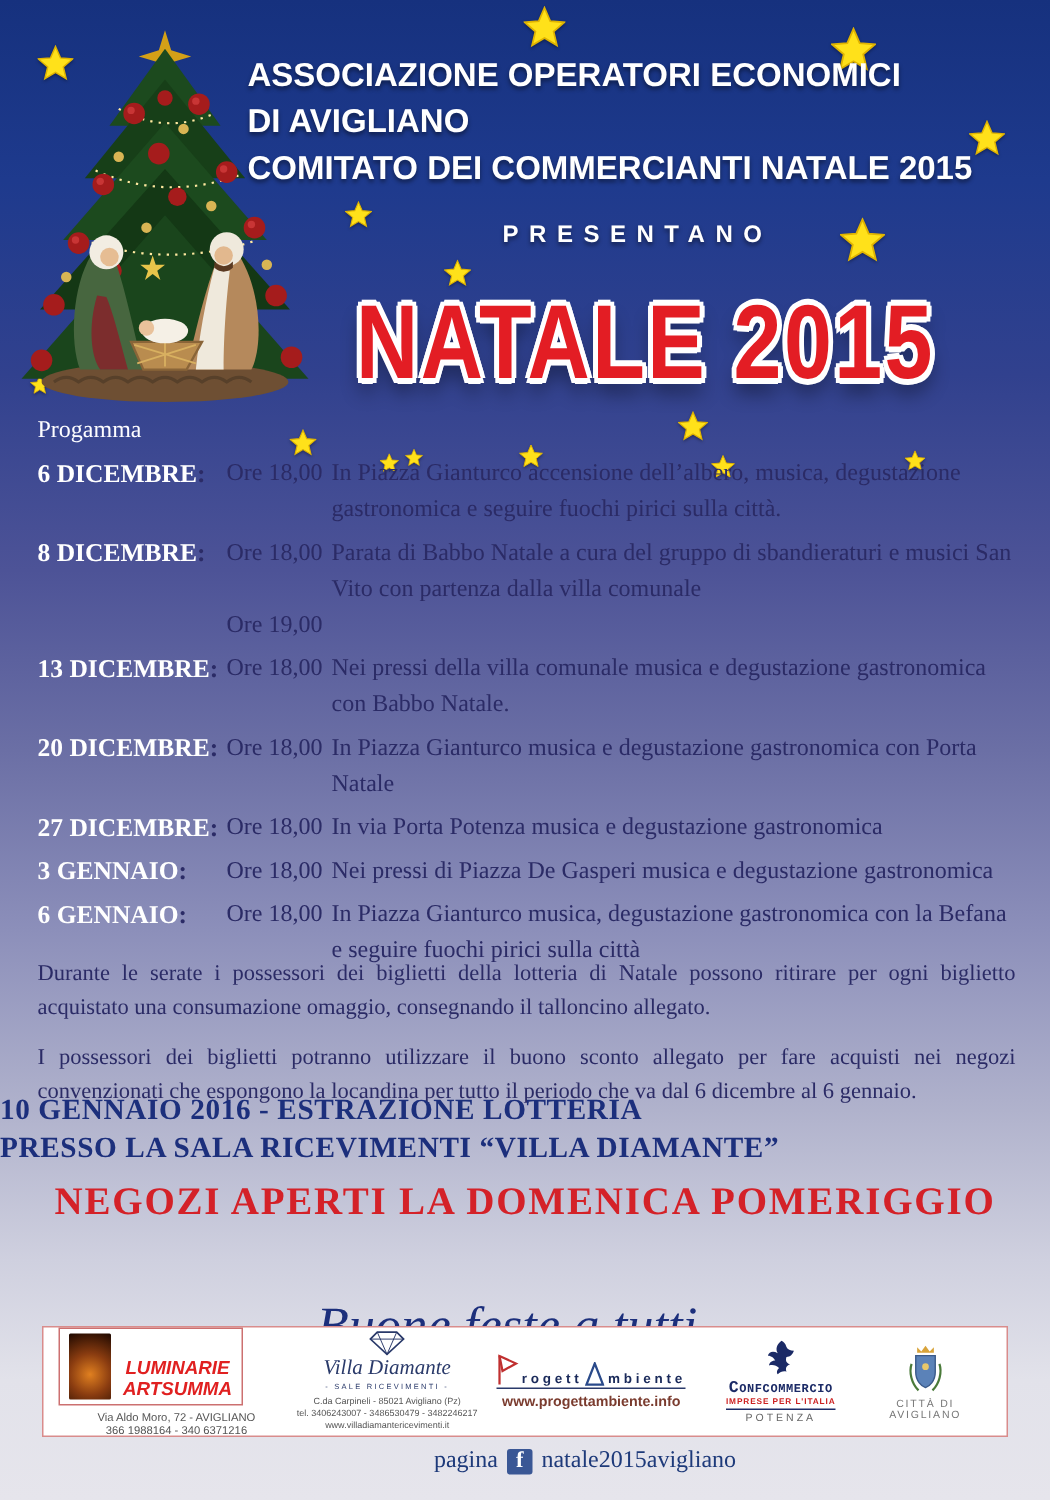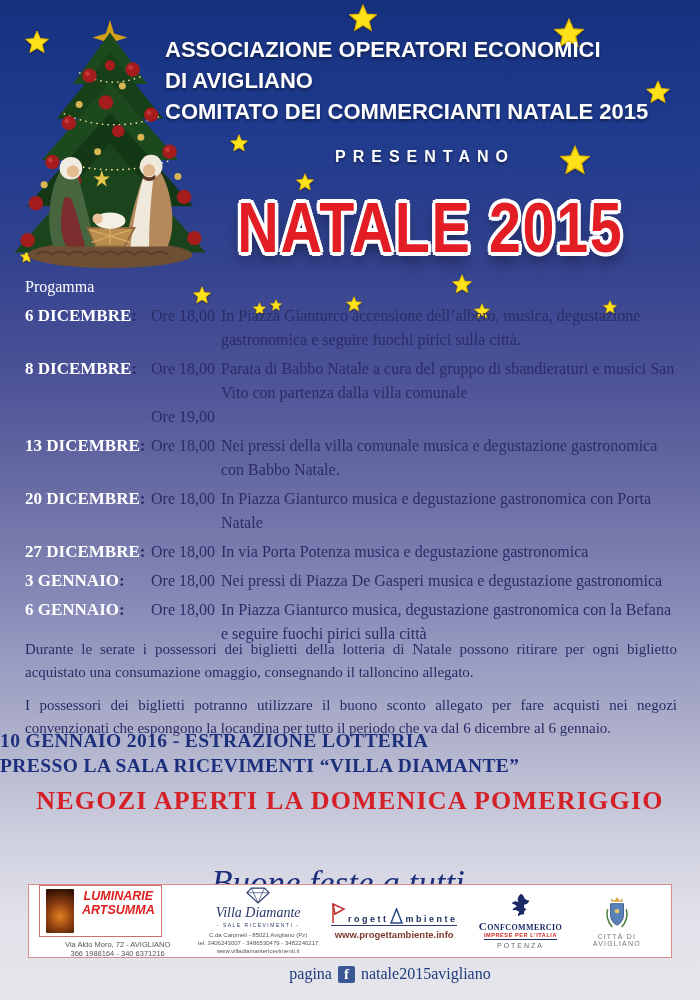--- a/index.html
+++ b/index.html
@@ -44,35 +44,35 @@
   .highlight{position:absolute;left:0;top:786px;width:700px;text-align:center;z-index:3;
        color:#d42128;font-weight:bold;font-size:26px;letter-spacing:1.2px;}
   .greeting{position:absolute;left:0;top:864px;width:676px;text-align:center;z-index:3;
        color:#1c2f7c;font-style:italic;font-size:35px;}
   .sponsors{position:absolute;left:28px;top:884px;width:644px;height:74px;z-index:3;
        background:#fff;border:1px solid #d98c8c;display:flex;align-items:center;
        justify-content:space-between;padding:0 10px;box-sizing:border-box;
        font-family:"Liberation Sans",sans-serif;}
   .sp{display:flex;flex-direction:column;align-items:center;text-align:center;}
   .lum{flex-direction:column;align-items:flex-start;width:178px;}
-  .lum-box{border:1px solid #cc7070;padding:3px 6px;display:flex;gap:8px;align-items:flex-start;}
+  .lum-box{border:1px solid #cc7070;padding:3px 6px;display:flex;gap:8px;align-items:flex-end;}
   .lum-photo{width:28px;height:44px;border-radius:1px;
        background:radial-gradient(circle at 50% 62%, #e08020 0%, #8a3c10 45%, #1d0800 100%);}
   .lum-name{color:#e02020;font-style:italic;font-weight:bold;font-size:12.5px;line-height:14px;}
   .lum-addr{font-size:7.5px;color:#555;line-height:9px;margin-top:3px;align-self:center;text-align:center;width:100%;}
   .pa{width:168px;}
   .pa-logo{display:flex;align-items:flex-end;gap:2px;border-bottom:1px solid #2a3a6a;padding-bottom:1px;}
   .pa-txt{font-size:9px;letter-spacing:2.5px;font-weight:bold;color:#1a2a5a;}
   .pa-web{font-size:9.5px;font-weight:bold;color:#7a3b2e;margin-top:3px;}
   .vd{width:140px;}
   .vd-name{font-family:"Liberation Serif",serif;font-style:italic;font-size:14px;color:#2a3a6a;margin-top:1px;}
   .vd-sub{font-size:5px;letter-spacing:1.5px;color:#2a3a6a;margin-top:1px;}
   .vd-small{font-size:6px;color:#555;line-height:8px;margin-top:3px;}
   .cc{width:118px;}
-  .cc-name{font-family:Liberation Serif, serif;font-size:11px;letter-spacing:.4px;color:#1b2a66;font-variant:small-caps;font-weight:bold;margin-top:3px;}
+  .cc-name{font-family:Liberation Mono, monospace;font-size:11px;letter-spacing:.4px;color:#1b2a66;font-variant:small-caps;font-weight:bold;margin-top:3px;}
   .cc-sub{font-size:5.5px;font-weight:bold;color:#cc1f1f;letter-spacing:.6px;border-bottom:1px solid #1b2a66;padding-bottom:1px;}
   .cc-city{font-size:7px;letter-spacing:2px;color:#666;margin-top:2px;}
   .city{width:100px;}
   .city-name{font-size:7px;letter-spacing:1.2px;color:#777;margin-top:3px;}
   .fb-row{position:absolute;left:0;top:965px;width:700px;z-index:3;display:flex;
        justify-content:center;align-items:center;gap:6px;color:#1e3a7a;font-size:16px;padding-left:40px;}
   .fb-icon{width:17px;height:17px;background:#3a5795;border-radius:2px;color:#fff;
        font-family:"Liberation Serif",serif;font-weight:bold;font-size:15px;line-height:17px;
        text-align:center;overflow:hidden;}
 </style>

